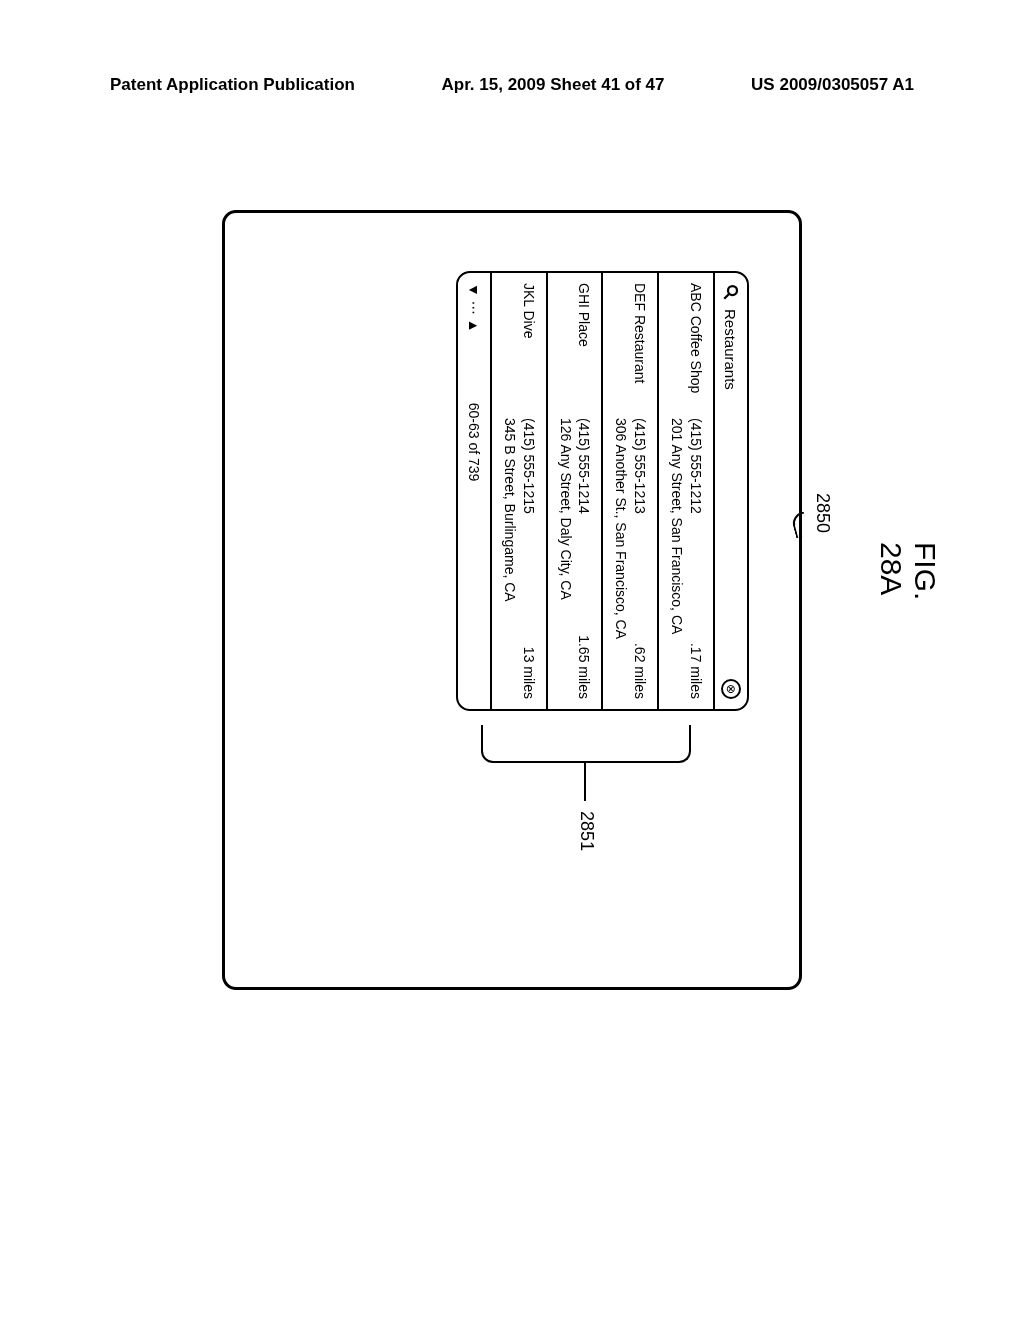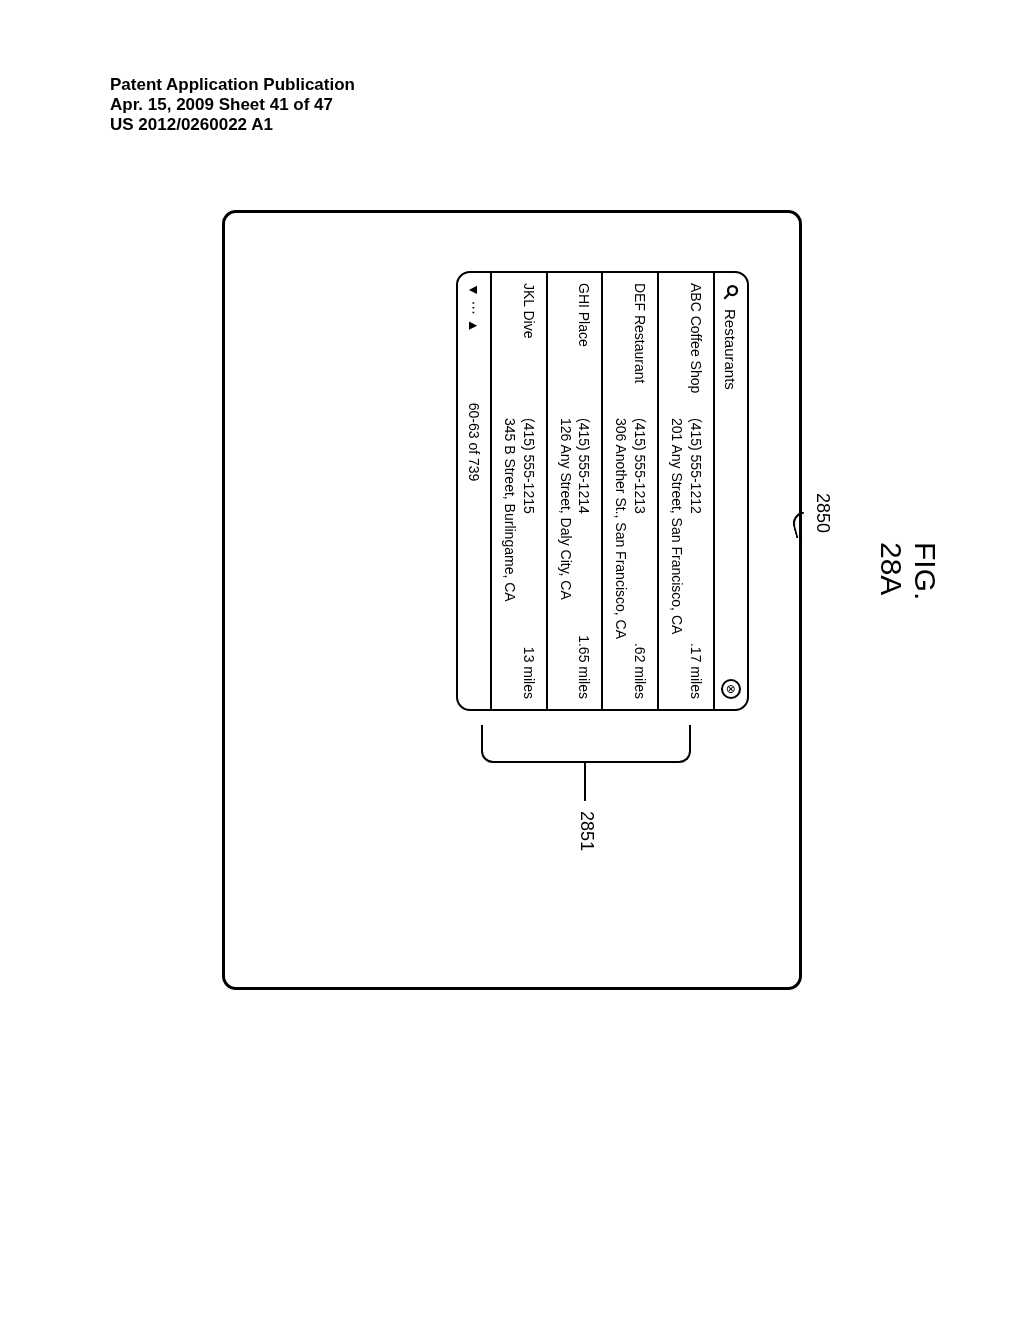--- a/index.html
+++ b/index.html
@@ -13,21 +13,20 @@
       width: 1024px;
       height: 1320px;
       position: relative;
     }
     .page-header {
       display: flex;
       justify-content: space-between;
       padding: 75px 110px 0 110px;
       font-weight: bold;
       font-size: 17px;
-      flex-direction: column;
     }
     .figure-wrap {
       position: absolute;
       left: 50%;
       top: 600px;
       transform: translate(-50%, -50%) rotate(90deg);
       transform-origin: center center;
     }
     .device-frame {
       border: 3px solid #000;
@@ -160,21 +159,21 @@
       font-size: 30px;
       font-weight: normal;
     }
   </style>
 </head>
 <body>
 
 <div class="page-header">
   <span>Patent Application Publication</span>
   <span>Apr. 15, 2009  Sheet 41 of 47</span>
-  <span>US 2012/0260022 A1</span>
+  <span>US 2009/0305057 A1</span>
 </div>
 
 <div class="figure-wrap">
   <div class="device-frame">
 
     <div class="ref-2850">2850</div>
     <div class="ref-2850-tick"></div>
 
     <div class="widget">
 

